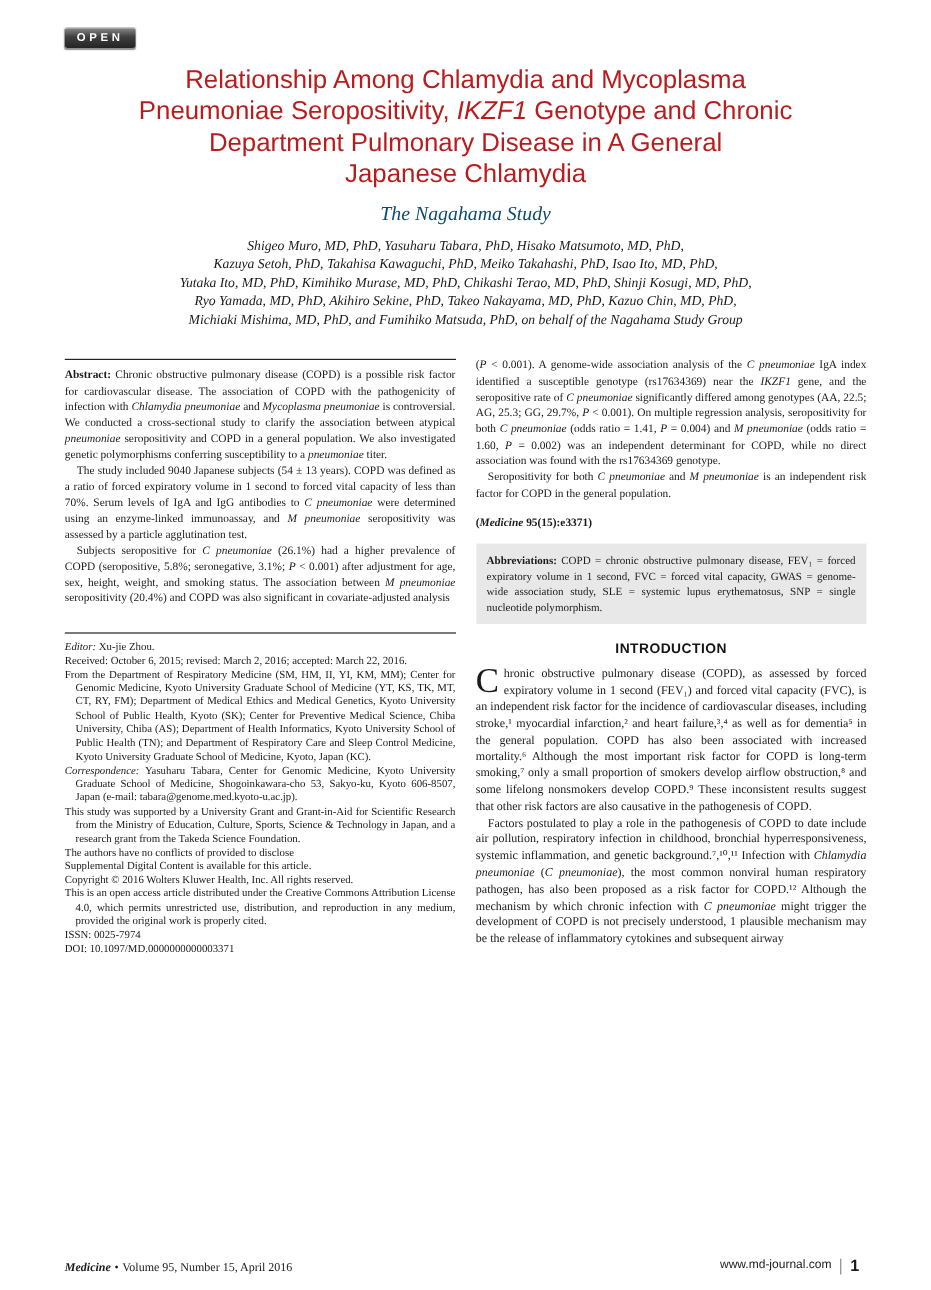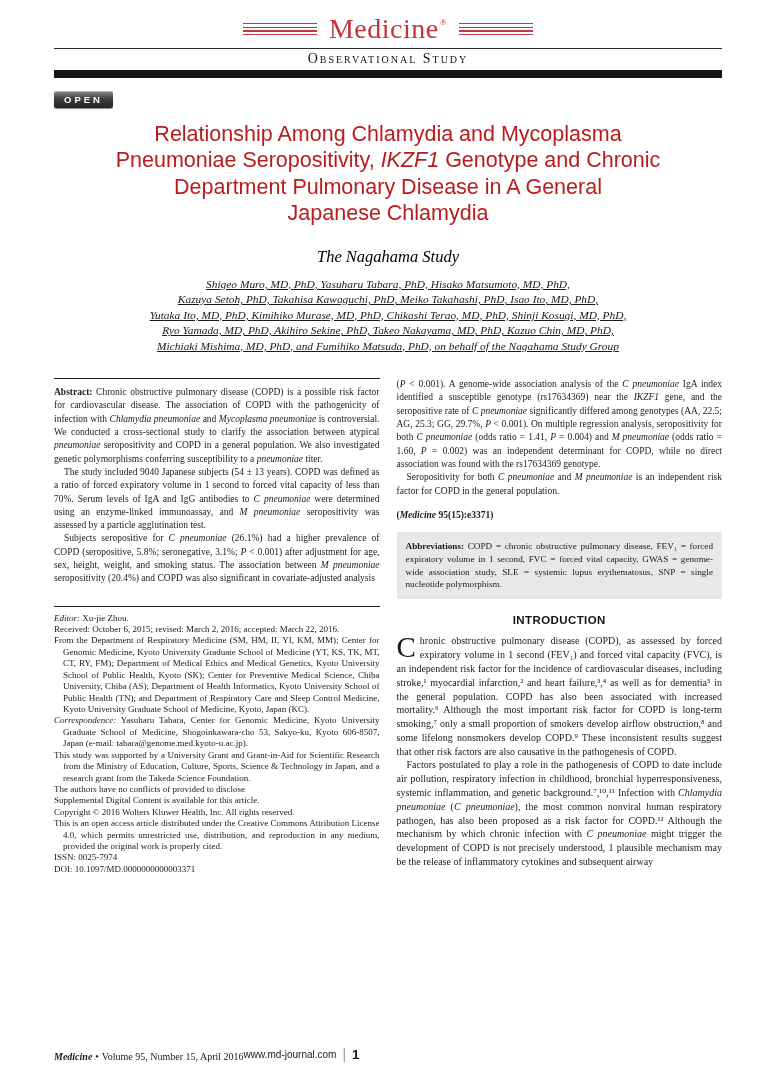--- a/index.html
+++ b/index.html
@@ -37,22 +37,22 @@
     box-shadow: inset 0 1px 0 rgba(255,255,255,.35), 0 1px 1px rgba(0,0,0,.45);
   }
 
   
   .title {
     margin-top: 13px; text-align: center;
     font-family: "Liberation Sans", sans-serif; font-weight: 400;
     font-size: 21.5px; line-height: 1.23; color: #b91c1c;
   }
   .title-line { display: block; }
-  .subtitle { margin-top: 20px; text-align: center; font-style: italic; font-size: 16.5px; color: #000000; }
-  .authors { margin-top: 10px; text-align: center; font-style: italic; font-size: 11.4px; line-height: 1.36; text-decoration: underline; }
+  .subtitle { margin-top: 9px; text-align: center; font-style: italic; font-size: 16.5px; color: #0c4a6e; }
+  .authors { margin-top: 10px; text-align: center; font-style: italic; font-size: 11.4px; line-height: 1.36; }
   .author-line { display: block; }
 
   
   .columns { display: flex; gap: 17px; margin-top: 24px; }
   .col { width: 325.5px; flex: 0 0 auto; }
 
   .abstract-block { border-top: 1.2px solid #222; padding-top: 7px; }
   .abs-p { font-size: 9.5px; line-height: 1.4; text-align: justify; }
   .abs-p + .abs-p { text-indent: 10px; }
   .b { font-weight: bold; }
@@ -72,45 +72,35 @@
     text-align: center; font-family: "Liberation Sans", sans-serif; font-weight: bold;
     font-size: 11.5px; letter-spacing: .4px; margin: 4px 0 8px; color: #141414;
   }
   .body-p { font-size: 10px; line-height: 1.38; text-align: justify; }
   .body-p.indent { text-indent: 10px; }
   .dropcap { float: left; font-size: 29px; line-height: 24px; padding: 1px 4px 0 0; }
 
   
   .footer {
     position: absolute; left: 54px; right: 60px; bottom: 13px;
-    display: flex; align-items: flex-end;
+    display: flex; justify-content: space-between; align-items: flex-end;
   }
   .footer-left { font-size: 10px; }
   .footer-left .jname { font-style: italic; font-weight: bold; }
   .footer-left .bullet { margin: 0 3px; }
   .footer-right { display: flex; align-items: center; gap: 6px; font-family: Liberation Sans, sans-serif; }
   .site { font-size: 10px; }
   .pg-divider { color: #999; font-size: 14px; }
   .page-number { font-weight: bold; font-size: 13.5px; }
 </style>
 </head>
 <body>
 
 <div class="page">
 
-  <header>
-    <div class="logo-row">
-      <div class="logo-lines left"></div>
-      <div class="logo"><span>Medicine</span><span class="reg">®</span></div>
-      <div class="logo-lines right"></div>
-    </div>
-    <div class="rule-thin"></div>
-    <div class="category">Observational Study</div>
-    <div class="rule-thick"></div>
-  </header>
 
   <div class="open-badge">OPEN</div>
 
   <h1 class="title">
     <span class="title-line">Relationship Among Chlamydia and Mycoplasma</span>
     <span class="title-line">Pneumoniae Seropositivity, <i>IKZF1</i> Genotype and Chronic</span>
     <span class="title-line">Department Pulmonary Disease in A General</span>
     <span class="title-line">Japanese Chlamydia</span>
   </h1>
 

